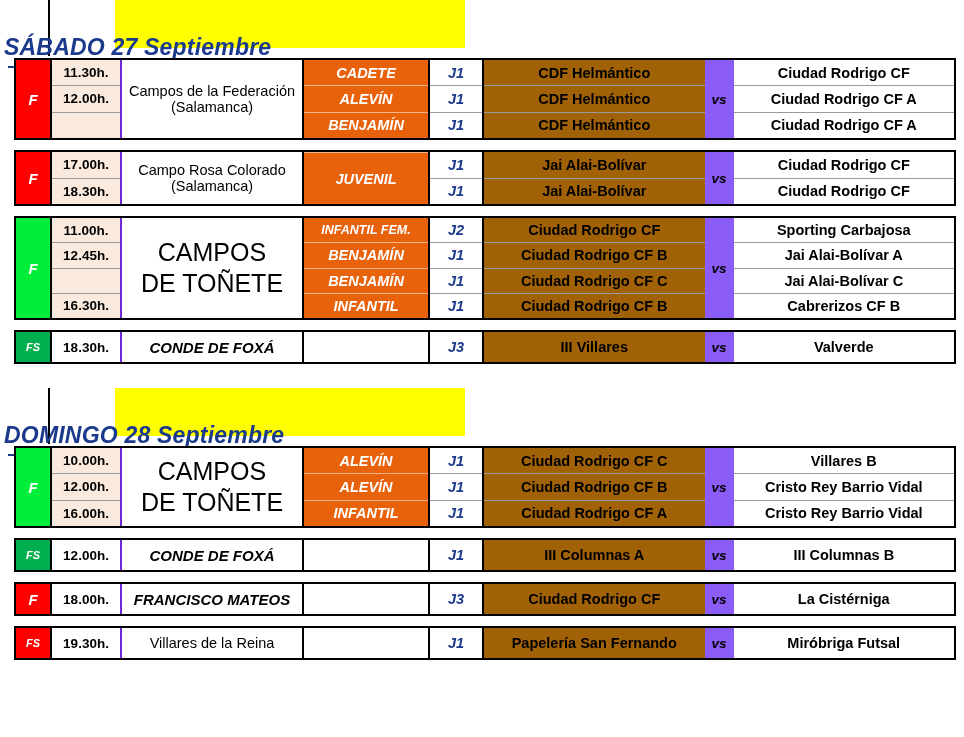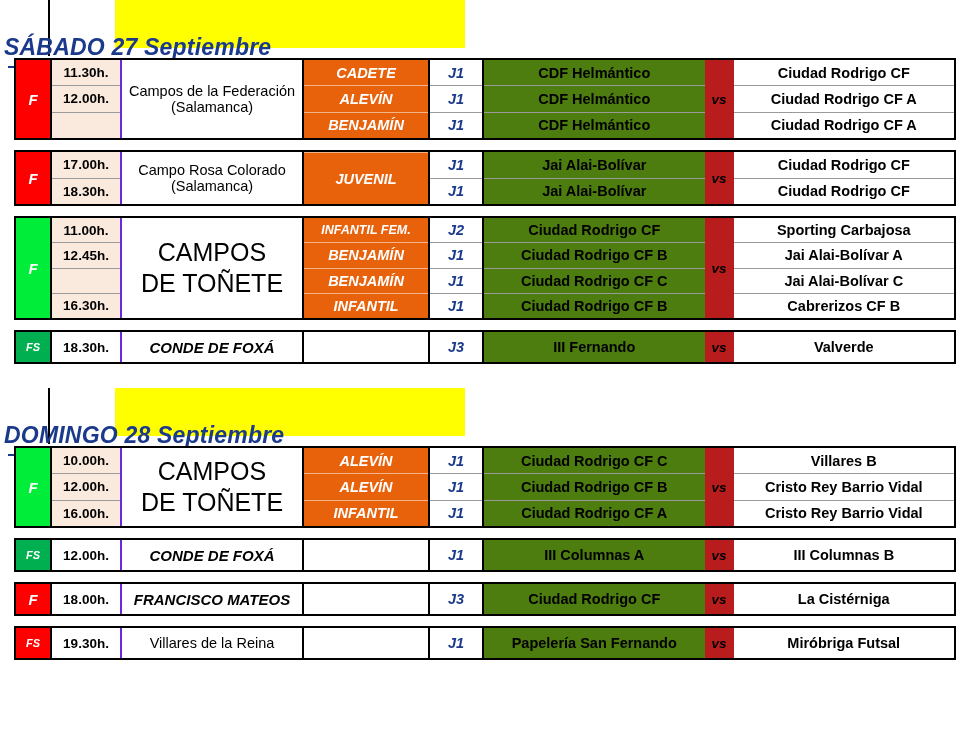--- a/index.html
+++ b/index.html
@@ -89,30 +89,30 @@
     display:flex;flex-direction:column;
     background:#fff;
   }
   .jcol .cell{
     flex:1;display:flex;align-items:center;justify-content:center;
     color:#1b3a8c;font-weight:bold;font-style:italic;font-size:14.5px;
   }
   .homecol{
     flex:1;
     display:flex;flex-direction:column;
-    background:#4d7c0f;
+    background:#a16207;
   }
   .homecol .cell,.awaycol .cell{
     flex:1;display:flex;align-items:center;justify-content:center;
     font-size:14.5px;font-weight:bold;color:#000;text-align:center;
     padding:2px 4px;box-sizing:border-box;
   }
   .vscol{
     width:29px;flex:none;
-    background:#b91c1c;
+    background:#8b5cf6;
     display:flex;align-items:center;justify-content:center;
     font-size:13.5px;font-weight:bold;font-style:italic;color:#000;
   }
   .awaycol{
     flex:1;
     display:flex;flex-direction:column;
     background:#fff;
   }
   .row-sep{border-top:1px solid #9a9a9a;}
   .block.single .timecol,.block.single .catcol,.block.single .jcol{
@@ -227,21 +227,21 @@
         <div class="cell">18.30h.</div>
       </div>
       <div class="venuecol italic">CONDE DE FOXÁ</div>
       <div class="catcol">
         <div class="cell">SENIOR</div>
       </div>
       <div class="jcol">
         <div class="cell">J3</div>
       </div>
       <div class="homecol">
-        <div class="cell">III Fernando</div>
+        <div class="cell">III Villares</div>
       </div>
       <div class="vscol">vs</div>
       <div class="awaycol">
         <div class="cell">Valverde</div>
       </div>
     </div>
     <div class="gap"></div>
     <div class="day-header">
       <div class="day-yellow"></div>
       <div class="day-vline"></div>

